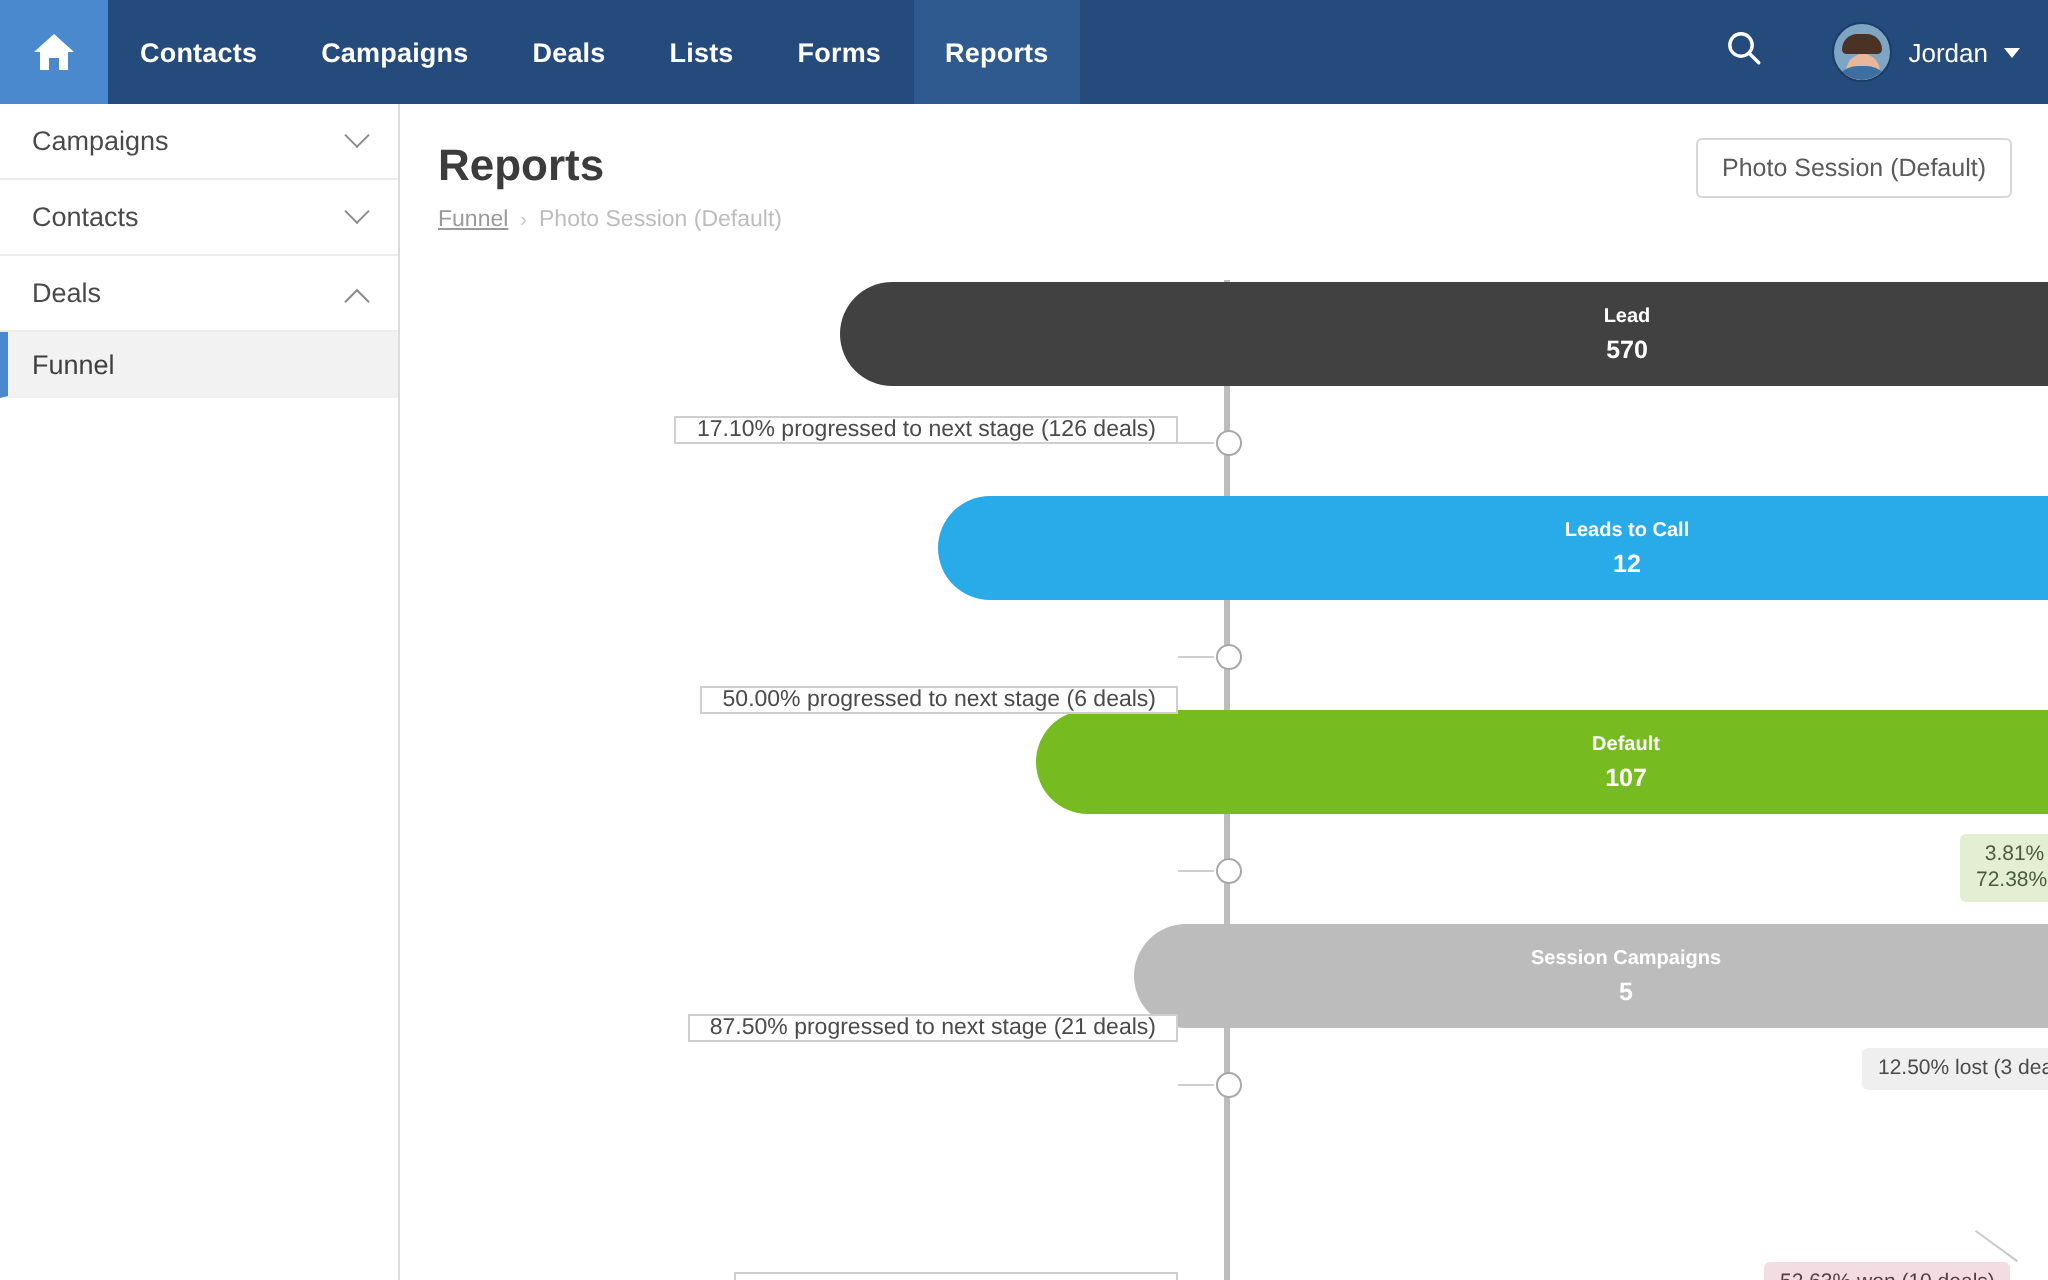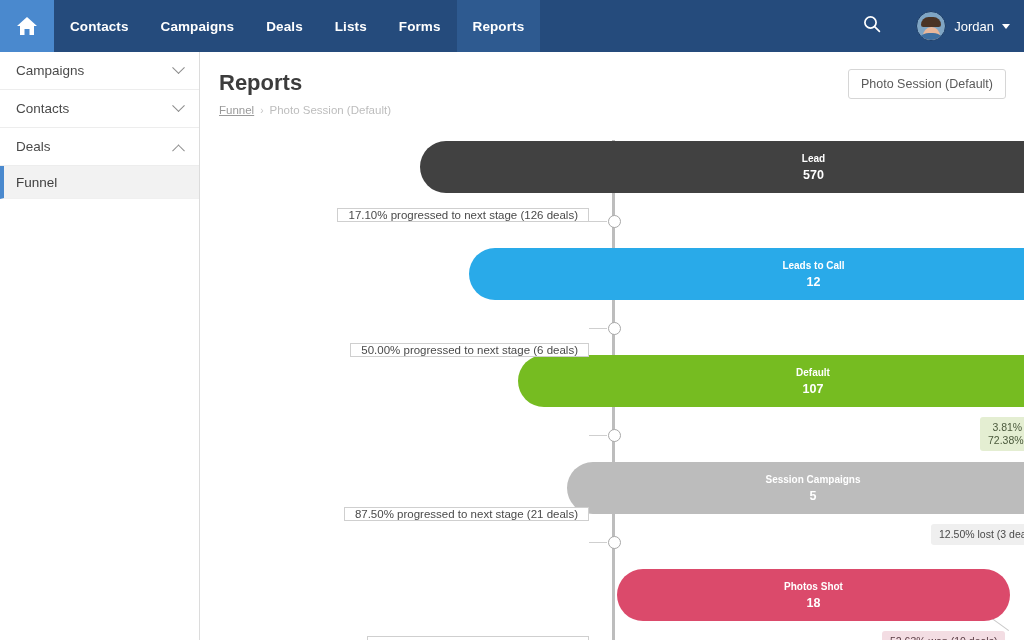--- a/index.html
+++ b/index.html
@@ -330,24 +330,20 @@
       <div class="stage" style="left: 366px; top: 410px; width: 492px; background: rgb(188, 188, 188);">
         <div class="s-name">Session Campaigns</div>
         <div class="s-count">5</div>
       </div>
       <div class="prog-connector" style="left: 388px; top: 490px; width: 18px;"></div>
       <div class="prog-box" style="top: 455px; right: 435px;">87.50% progressed to next stage (21 deals)</div>
       <div class="node" style="left: 407px; top: 483.5px;"></div>
       <div class="tip" style="left: 730px; top: 472px; background: rgb(239, 239, 239); color: rgb(74, 74, 74); text-align: center;">
         <div>12.50% lost (3 deals)</div>
       </div>
-      <div class="stage" style="left: 416px; top: 517px; width: 393px; background: rgb(219, 74, 107);">
-        <div class="s-name">Photos Shot</div>
-        <div class="s-count">18</div>
-      </div>
       <div class="tip-leader" style="left: 787px; top: 563px; width: 26px; transform: rotate(36deg);"></div>
       <div class="tip" style="left: 681px; top: 579px; background: rgb(243, 221, 227); color: rgb(90, 60, 68); text-align: center;">
         <div>52.63% won (10 deals)</div>
       </div>
       <div class="prog-box" style="top: 584px; right: 435px; width: 222px;"></div>
     </div>
 
 </div>
 
 </body></html>

